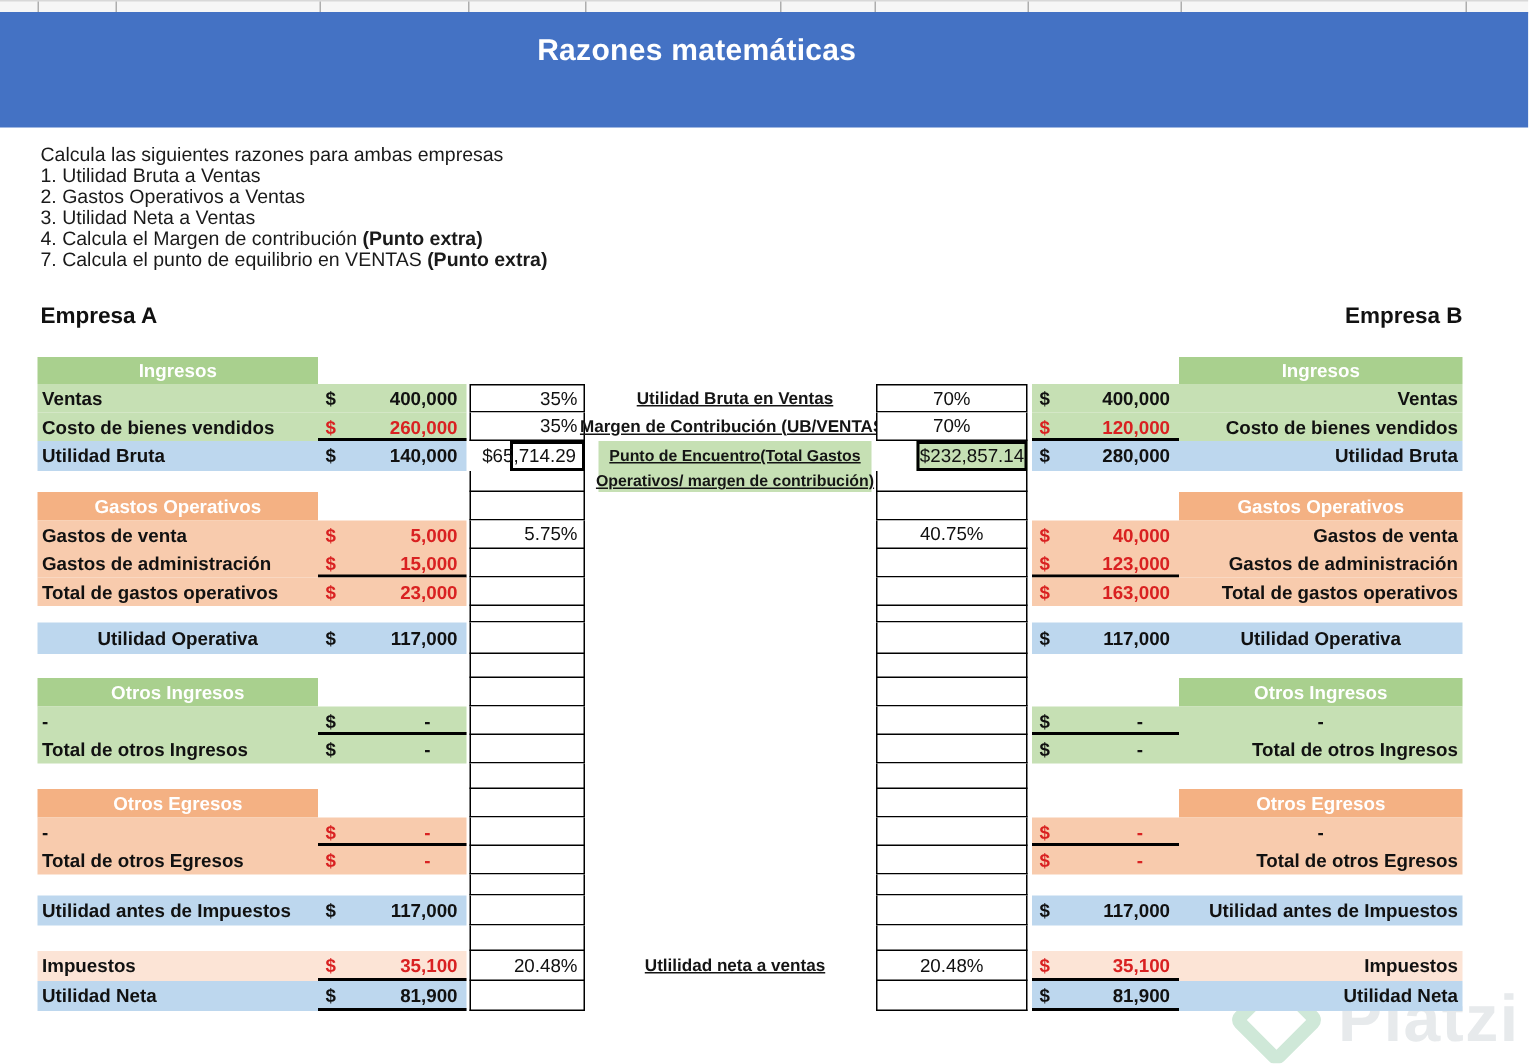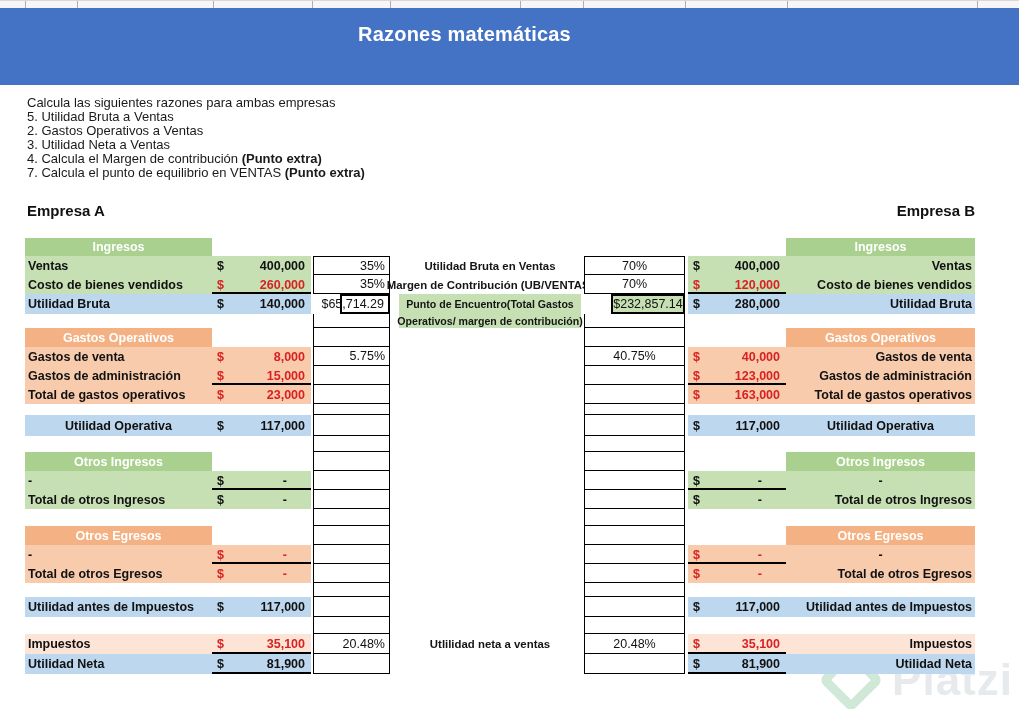--- a/index.html
+++ b/index.html
@@ -37,21 +37,21 @@
   .b-lbl{font-weight:700;justify-content:flex-end;padding-right:3px;white-space:nowrap;}
   .dollar{font-weight:700;padding-left:5px;}
   .val{font-weight:700;justify-content:flex-end;padding-right:6px;white-space:nowrap;}
   .red{color:#d92121;}
   .sumline{border-bottom:2px solid #000;}
   .box{background:#fff;border:1px solid #000;justify-content:flex-end;
        padding-right:4px;font-weight:400;white-space:nowrap;}
   .box.noTop{border-top:none;}
   .box.thick{border:2px solid #000;margin-left:27px;}
   .box.center{justify-content:center;padding-right:0;}
-  .midlbl{font-weight:700;font-size:11.4px;justify-content:center;white-space:nowrap;color:#151515;}
+  .midlbl{font-weight:700;font-size:11.4px;justify-content:center;white-space:nowrap;color:#151515;text-decoration:underline;}
   .midlbl.small{font-size:10.6px;}
   
   .fill-g{background:#c6e0b4;}  .fill-gh{background:#a9d08e;}
   .fill-o{background:#f8cbad;}  .fill-oh{background:#f4b183;}
   .fill-bl{background:#bdd7ee;} .fill-pk{background:#fce4d6;}
 
   
   .wm{position:absolute;right:6px;bottom:4px;z-index:1;display:flex;align-items:center;}
   .wm .logo{width:28px;height:28px;border:9px solid #cfe8d8;border-radius:7px;
             transform:rotate(45deg);margin-right:18px;margin-left:4px;}
@@ -74,21 +74,21 @@
     <div class="tsdiv" style="left:787px"></div>
     <div class="tsdiv" style="left:977px"></div>
   </div>
 
   <div class="banner">
     <div class="t">Razones matemáticas</div>
   </div>
 
   <div class="instr-block">
     <div class="instr"><span>Calcula las siguientes razones para ambas empresas</span><span class="bld"></span></div>
-    <div class="instr"><span>5. Utilidad Bruta a Ventas</span><span class="bld"></span></div>
+    <div class="instr"><span>1. Utilidad Bruta a Ventas</span><span class="bld"></span></div>
     <div class="instr"><span>2. Gastos Operativos a Ventas</span><span class="bld"></span></div>
     <div class="instr"><span>3. Utilidad Neta a Ventas</span><span class="bld"></span></div>
     <div class="instr"><span>4. Calcula el Margen de contribución </span><span class="bld">(Punto extra)</span></div>
     <div class="instr"><span>7. Calcula el punto de equilibrio en VENTAS </span><span class="bld">(Punto extra)</span></div>
   </div>
 
   <div class="hA">Empresa A</div>
   <div class="hB">Empresa B</div>
 
   <div class="wm">
@@ -141,21 +141,21 @@
       <div class="cell box center noTop" style="grid-area: 5 / 9 / auto / 10;"></div>
       <div class="cell fill-oh" style="grid-area: 6 / 1 / auto / 2;"></div>
       <div class="cell hdr" style="grid-area: 6 / 1 / auto / 2;">Gastos Operativos</div>
       <div class="cell box noTop" style="grid-area: 6 / 5 / auto / 6;"></div>
       <div class="cell box center noTop" style="grid-area: 6 / 9 / auto / 10;"></div>
       <div class="cell fill-oh" style="grid-area: 6 / 13 / auto / 14;"></div>
       <div class="cell hdr" style="grid-area: 6 / 13 / auto / 14;">Gastos Operativos</div>
       <div class="cell fill-o" style="grid-area: 7 / 1 / auto / 4;"></div>
       <div class="cell lbl" style="grid-area: 7 / 1 / auto / 2;">Gastos de venta</div>
       <div class="cell dollar red" style="grid-area: 7 / 2 / auto / 3;">$</div>
-      <div class="cell val red" style="grid-area: 7 / 3 / auto / 4;">8,000</div>
+      <div class="cell val red" style="grid-area: 7 / 3 / auto / 4;">5,000</div>
       <div class="cell box noTop" style="grid-area: 7 / 5 / auto / 6;">5.75%</div>
       <div class="cell box center noTop" style="grid-area: 7 / 9 / auto / 10;">40.75%</div>
       <div class="cell fill-o" style="grid-area: 7 / 11 / auto / 14;"></div>
       <div class="cell dollar red" style="grid-area: 7 / 11 / auto / 12;">$</div>
       <div class="cell val red" style="grid-area: 7 / 12 / auto / 13;">40,000</div>
       <div class="cell b-lbl" style="grid-area: 7 / 13 / auto / 14;">Gastos de venta</div>
       <div class="cell fill-o" style="grid-area: 8 / 1 / auto / 4;"></div>
       <div class="cell lbl" style="grid-area: 8 / 1 / auto / 2;">Gastos de administración</div>
       <div class="cell dollar red" style="grid-area: 8 / 2 / auto / 3;">$</div>
       <div class="cell val red" style="grid-area: 8 / 3 / auto / 4;">15,000</div>

